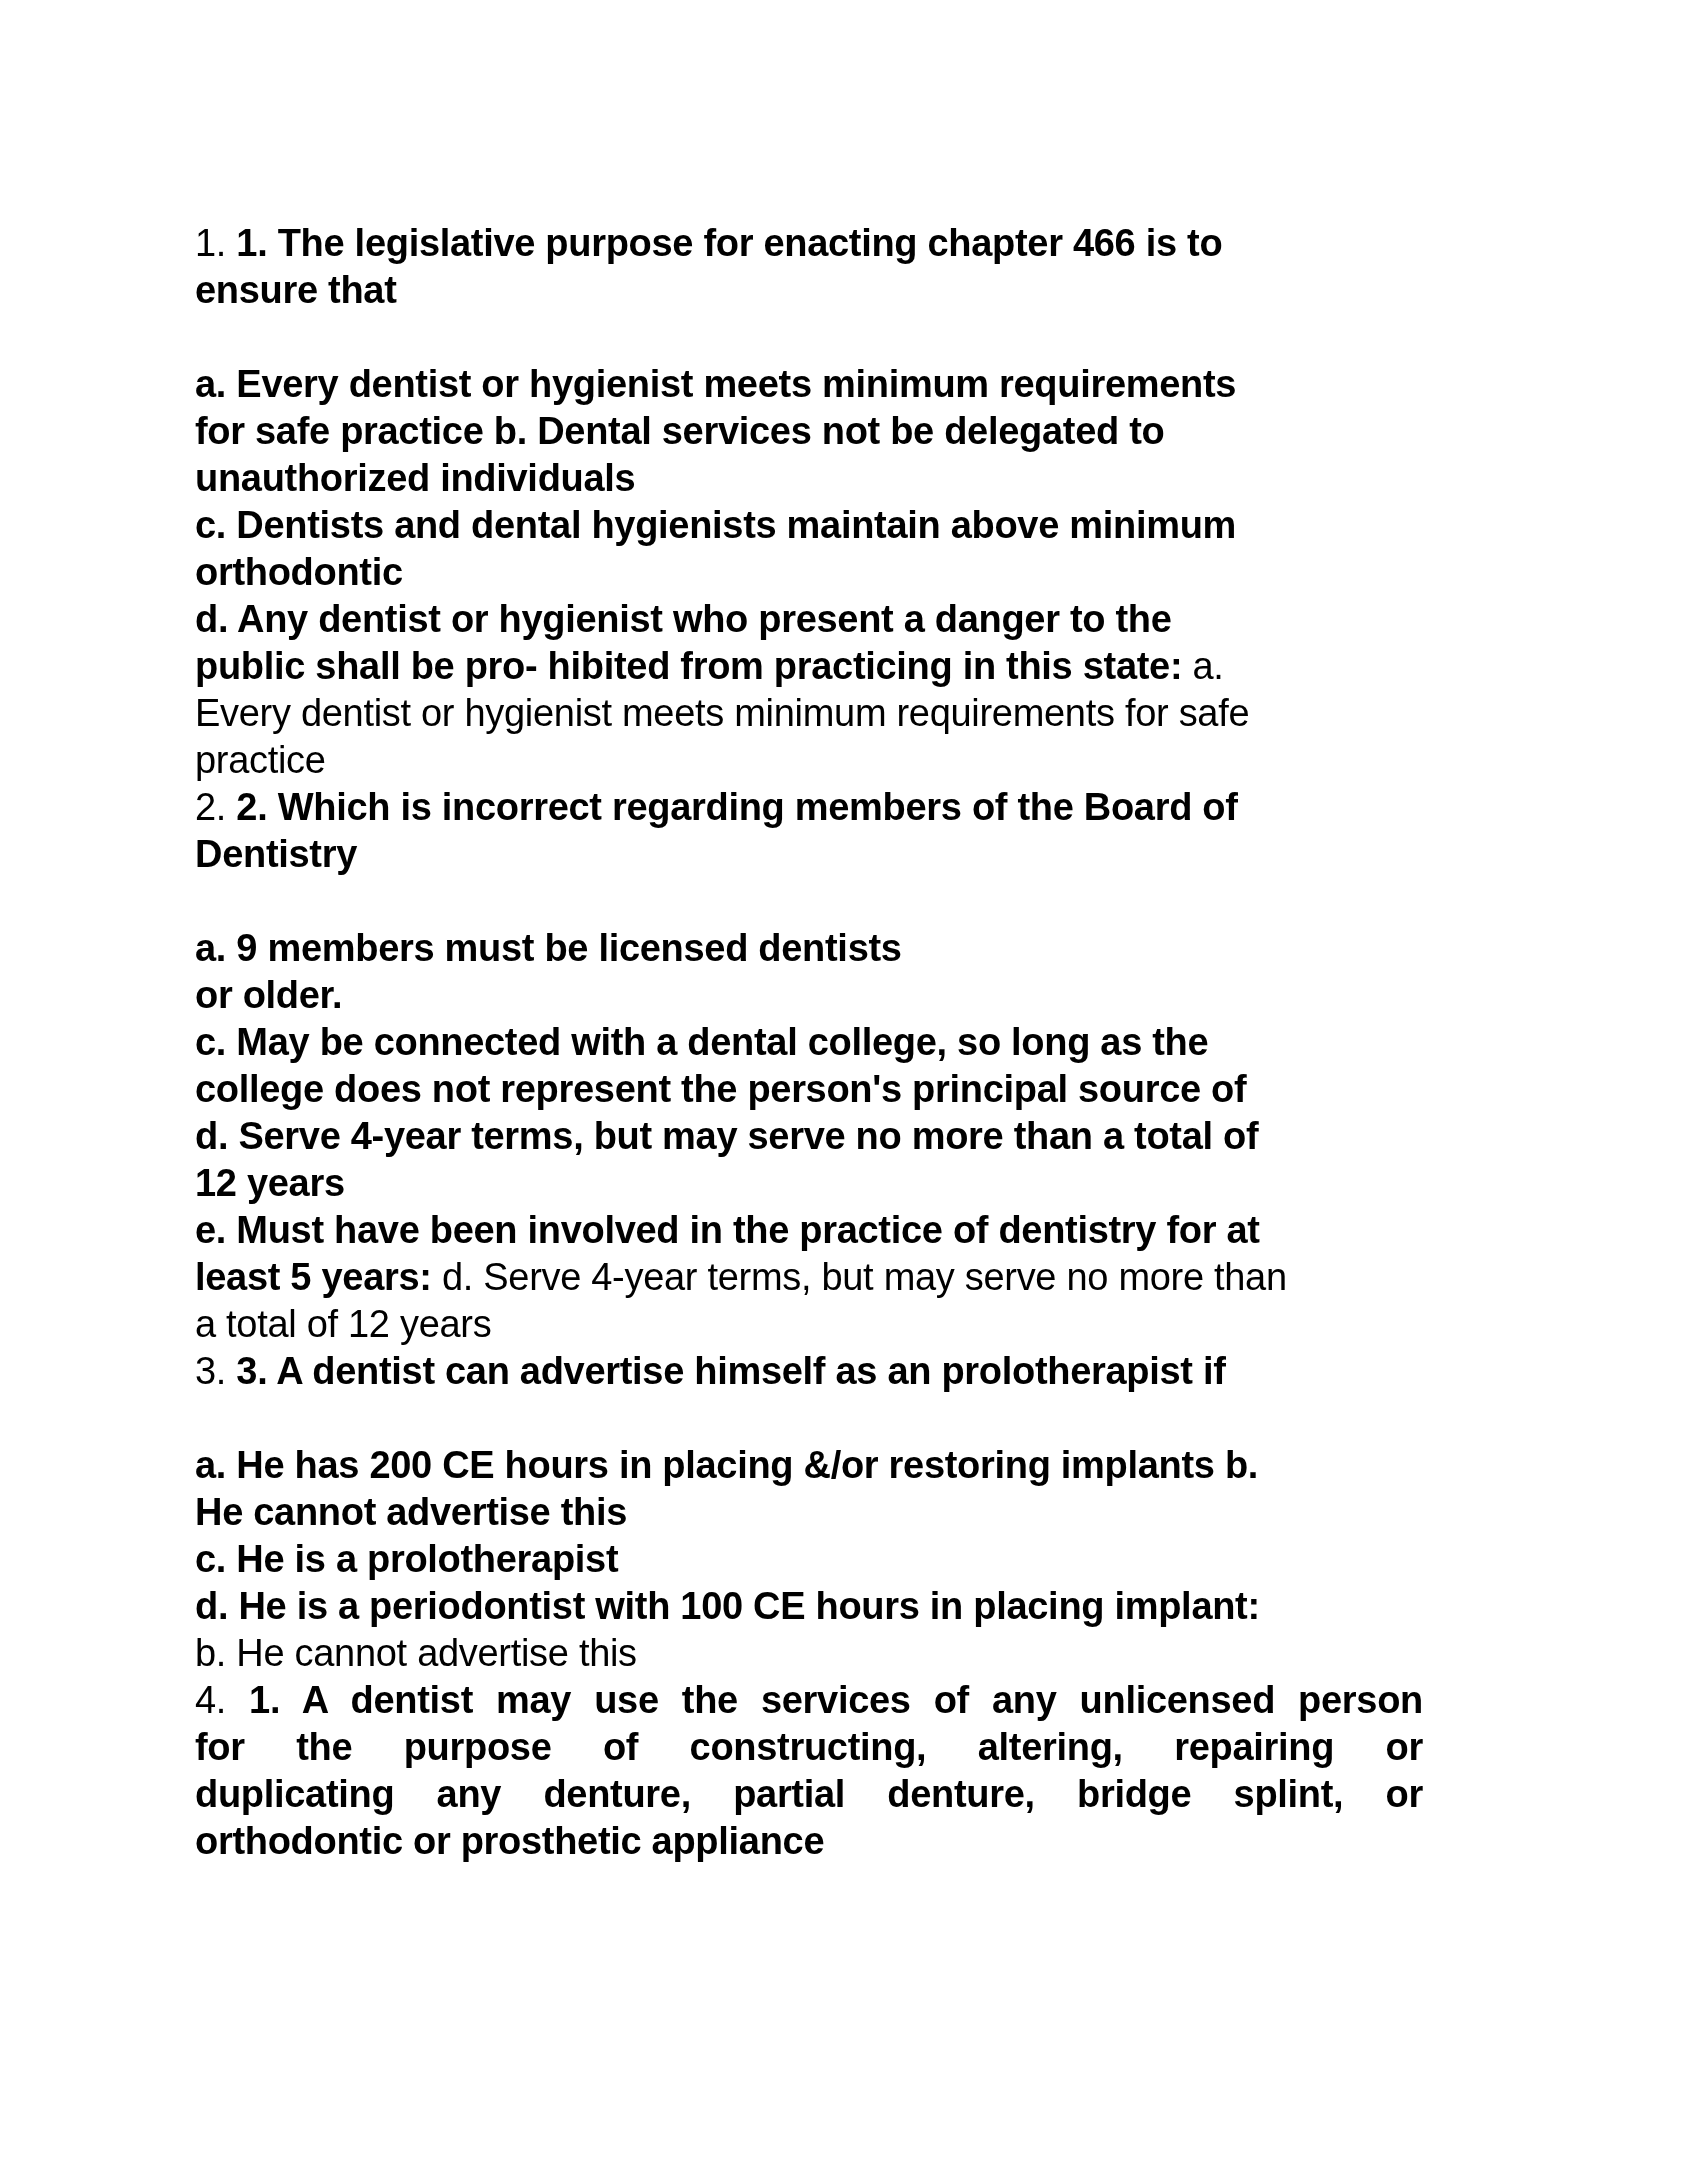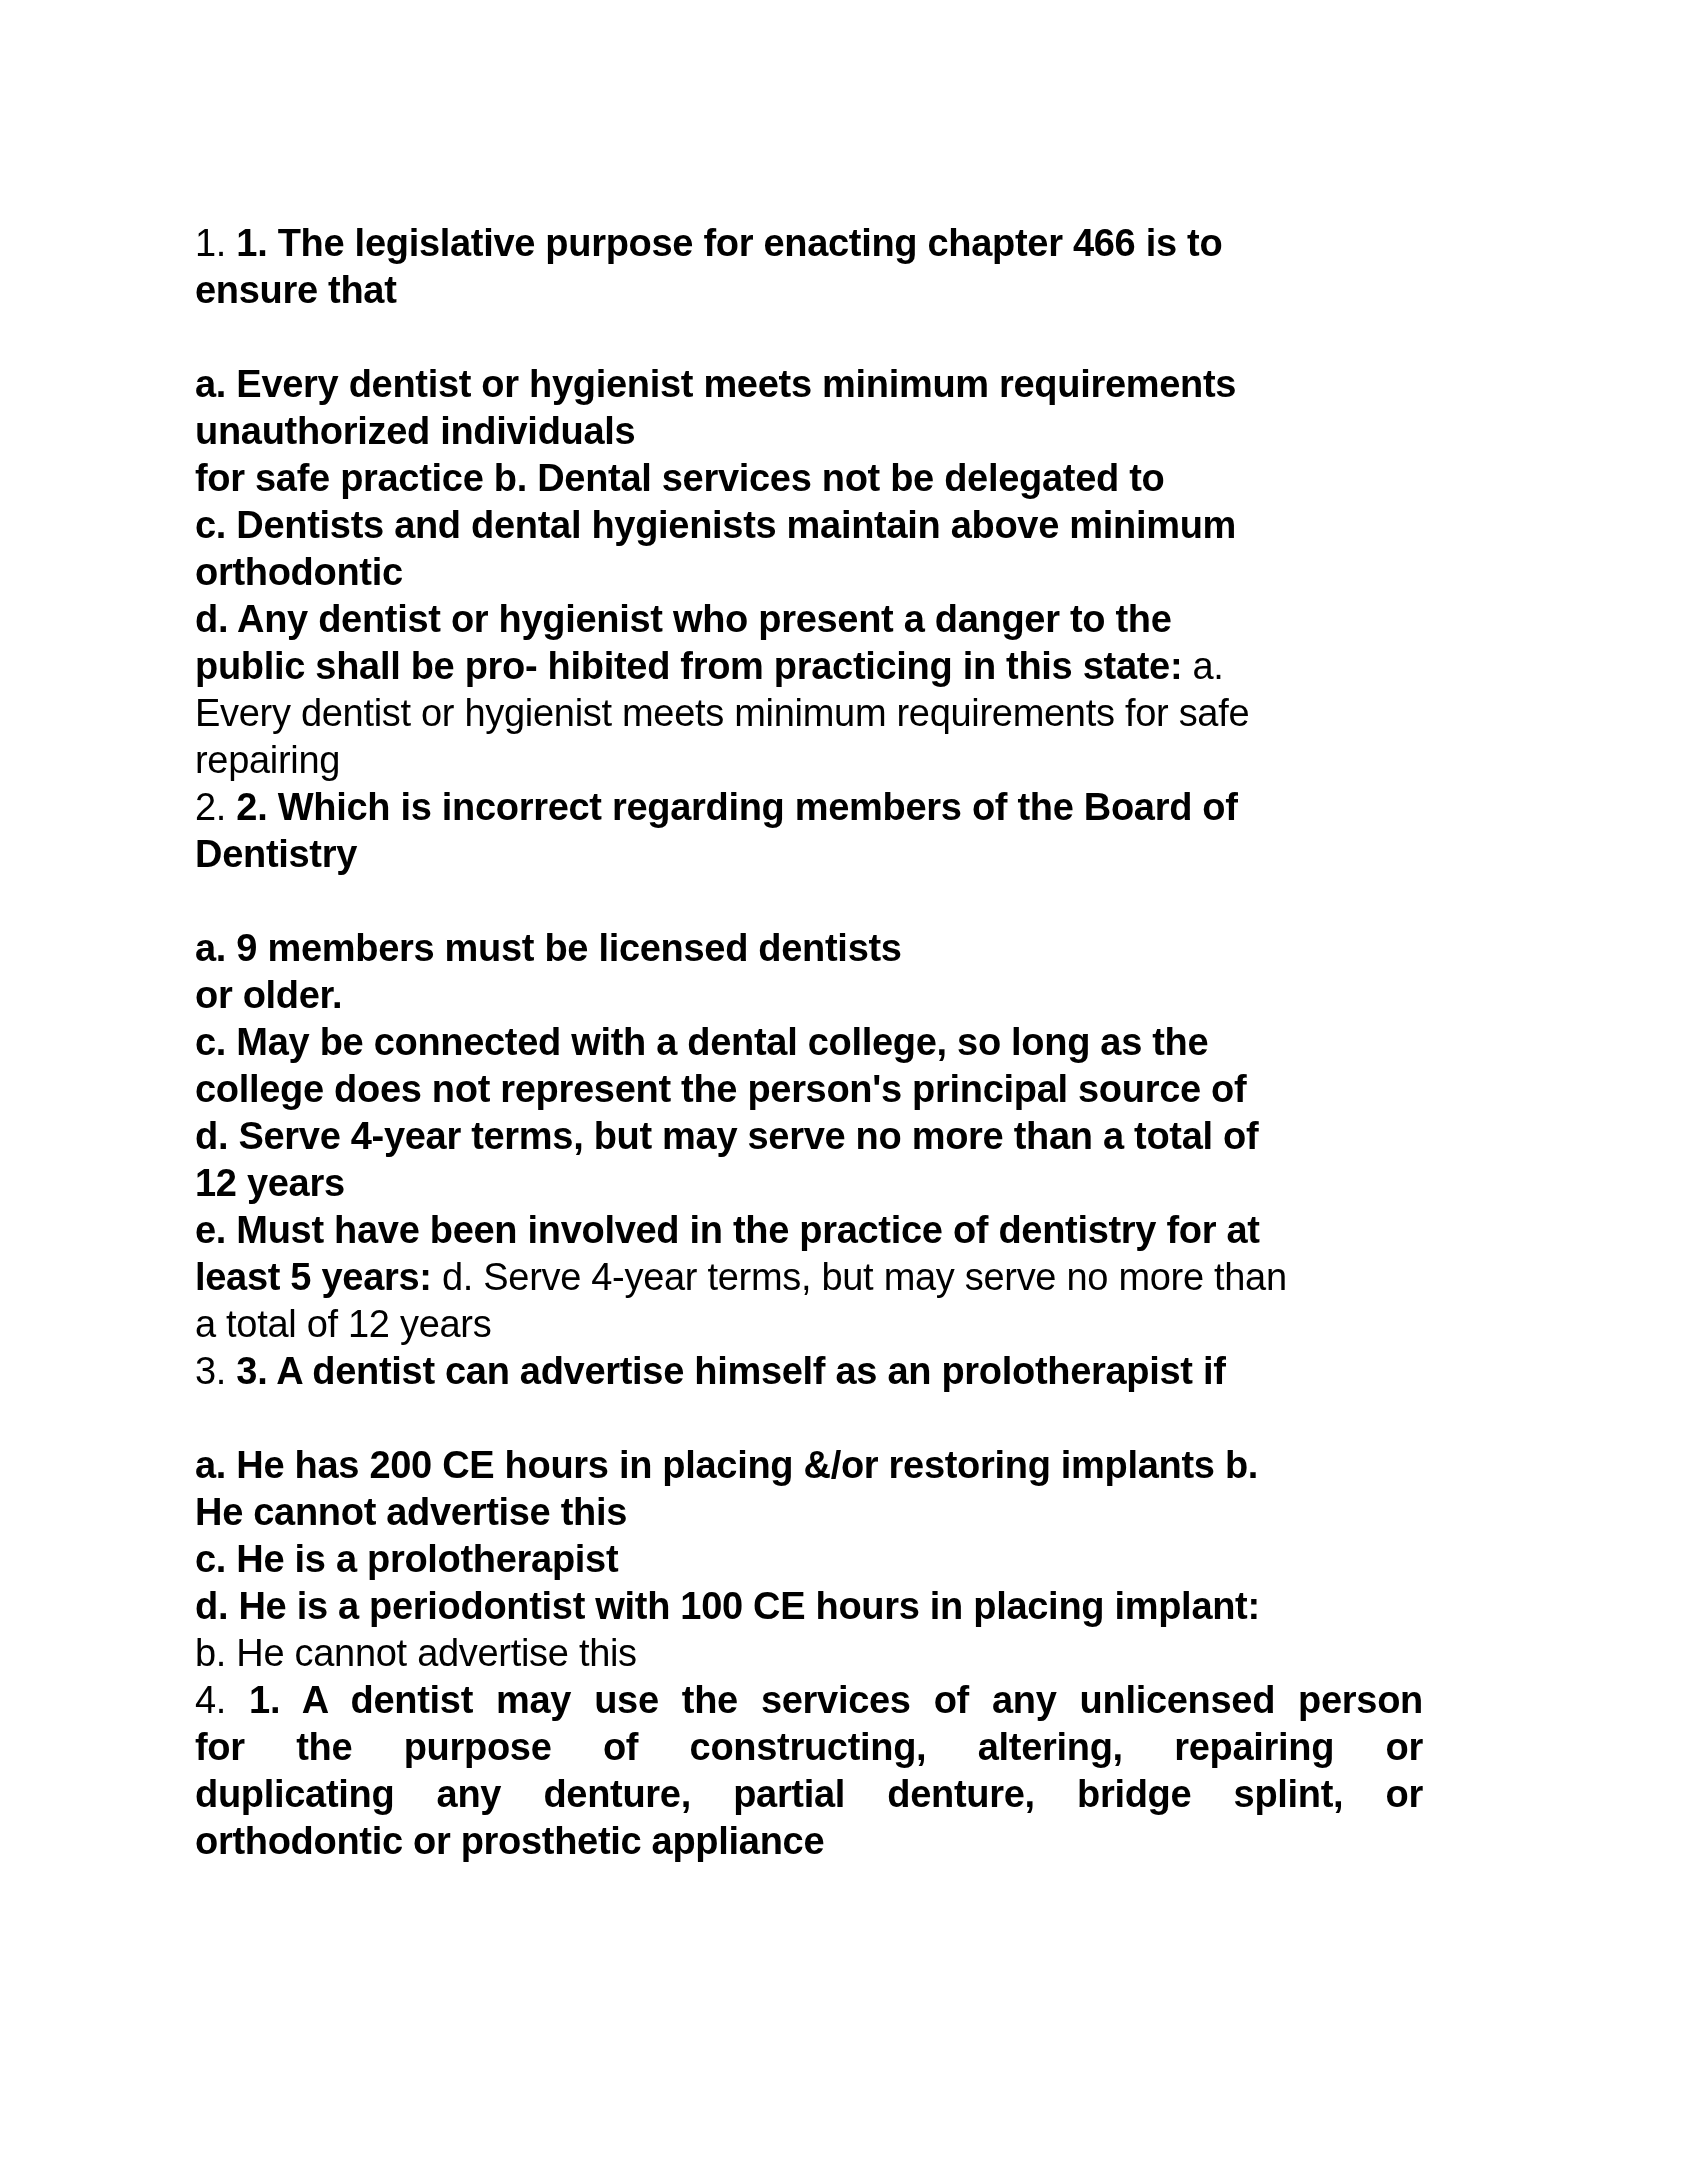--- a/index.html
+++ b/index.html
@@ -41,28 +41,28 @@
 </style>
 </head>
 <body>
 
 <div class="page">
   <div class="text-block">
       <div class="line"><span class="r">1. </span><span class="b">1. The legislative purpose for enacting chapter 466 is to</span></div>
       <div class="line"><span class="b">ensure that</span></div>
       <div class="line blank"></div>
       <div class="line"><span class="b">a. Every dentist or hygienist meets minimum requirements</span></div>
+      <div class="line"><span class="b">for safe practice b. Dental services not be delegated to</span></div>
       <div class="line"><span class="b">unauthorized individuals</span></div>
-      <div class="line"><span class="b">for safe practice b. Dental services not be delegated to</span></div>
       <div class="line"><span class="b">c. Dentists and dental hygienists maintain above minimum</span></div>
       <div class="line"><span class="b">orthodontic</span></div>
       <div class="line"><span class="b">d. Any dentist or hygienist who present a danger to the</span></div>
       <div class="line"><span class="b">public shall be pro- hibited from practicing in this state:</span><span class="r"> a.</span></div>
       <div class="line"><span class="r">Every dentist or hygienist meets minimum requirements for safe</span></div>
-      <div class="line"><span class="r">repairing</span></div>
+      <div class="line"><span class="r">practice</span></div>
       <div class="line"><span class="r">2. </span><span class="b">2. Which is incorrect regarding members of the Board of</span></div>
       <div class="line"><span class="b">Dentistry</span></div>
       <div class="line blank"></div>
       <div class="line"><span class="b">a. 9 members must be licensed dentists</span></div>
       <div class="line"><span class="b">or older.</span></div>
       <div class="line"><span class="b">c. May be connected with a dental college, so long as the</span></div>
       <div class="line"><span class="b">college does not represent the person's principal source of</span></div>
       <div class="line"><span class="b">d. Serve 4-year terms, but may serve no more than a total of</span></div>
       <div class="line"><span class="b">12 years</span></div>
       <div class="line"><span class="b">e. Must have been involved in the practice of dentistry for at</span></div>

